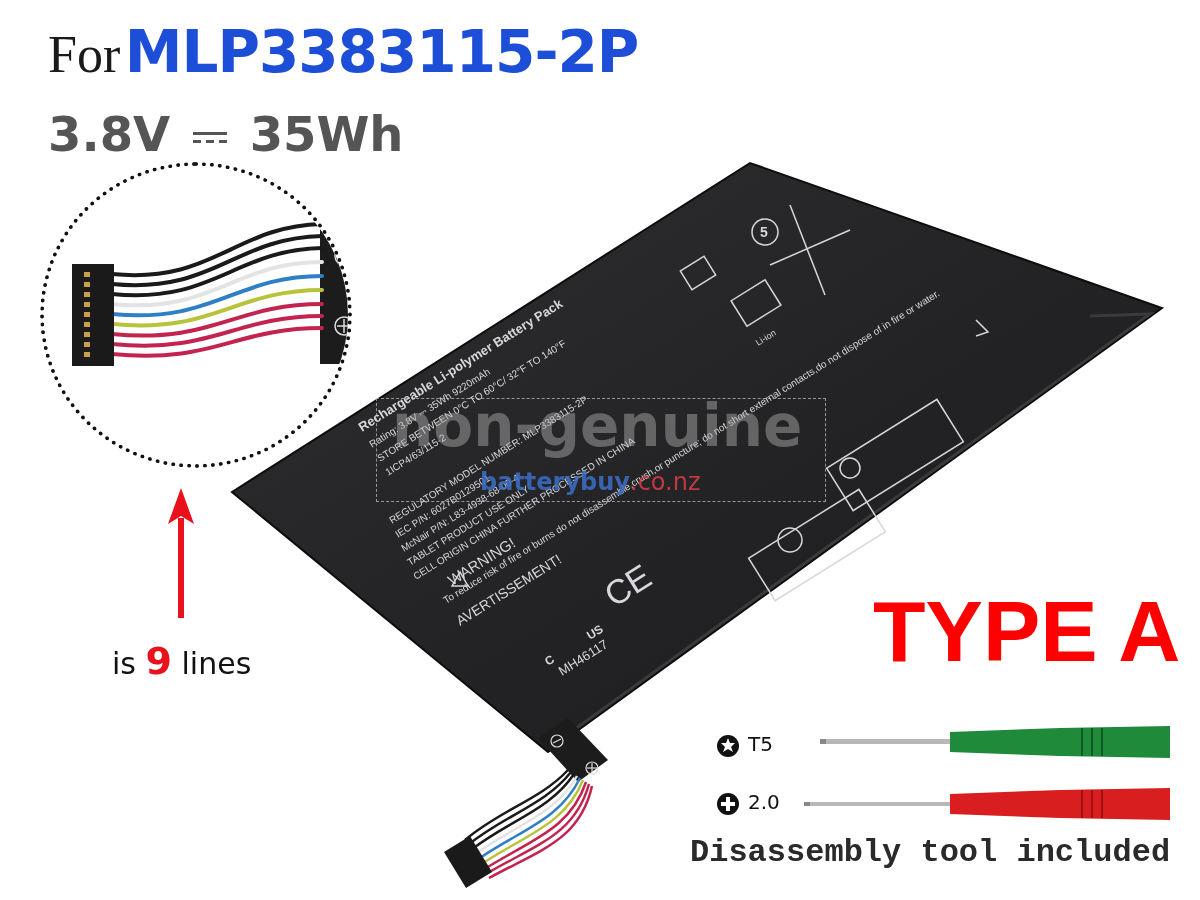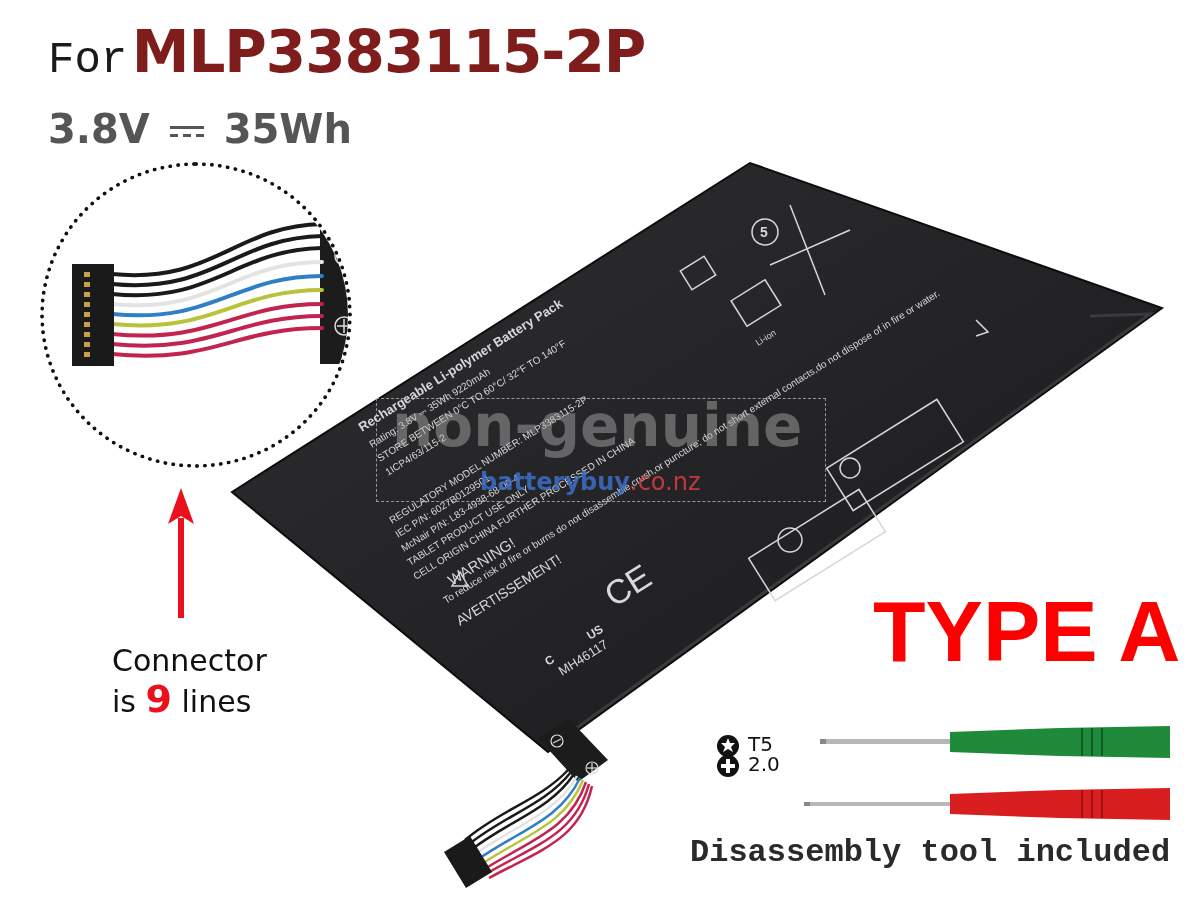--- a/index.html
+++ b/index.html
@@ -1,21 +1,21 @@
 <!DOCTYPE html>
 <html><head>
 <meta charset="utf-8">
 <style>
   html, body { margin: 0; padding: 0; }
   body { width: 1200px; height: 900px; background: #ffffff; position: relative; overflow: hidden; font-family: "Liberation Sans", sans-serif; }
   .abs { position: absolute; }
   .title { left: 48px; top: 18px; white-space: nowrap; color: #111; }
-  .title .for { font-size: 44px; font-family: Liberation Mono, monospace; font-weight: normal; color: #1a1a1a; text-align: center; }
-  .title .model { font-size: 58px; font-weight: 900; font-family: "DejaVu Sans", sans-serif; letter-spacing: -1px; color: #7f1d1d; }
-  .spec { left: 48px; top: 106px; font-size: 40px; font-weight: bold; color: #555555; font-family: "DejaVu Sans", sans-serif; white-space: nowrap; }
+  .title .for { font-size: 52px; font-family: Liberation Serif, serif; font-weight: normal; color: #1a1a1a; text-align: center; }
+  .title .model { font-size: 58px; font-weight: 900; font-family: "DejaVu Sans", sans-serif; letter-spacing: -1px; color: #1d4ed8; }
+  .spec { left: 48px; top: 106px; font-size: 48px; font-weight: bold; color: #555555; font-family: "DejaVu Sans", sans-serif; white-space: nowrap; }
   .spec .dc { display: inline-block; width: 38px; vertical-align: middle; margin: 0 4px; }
   .circle { left: 40px; top: 162px; width: 312px; height: 306px; border-radius: 50%; border: 4px dotted #111; box-sizing: border-box; overflow: hidden; }
   .arrow { left: 168px; top: 488px; }
   .conn-label { left: 112px; top: 642px; font-size: 30px; color: #111; line-height: 38px; font-family: "DejaVu Sans", sans-serif; }
   .conn-label .num { color: #e8111c; font-weight: bold; font-size: 38px; }
   .type-a { left: 848px; top: 582px; font-size: 86px; font-weight: 900; color: #ff0000; font-family: "Liberation Sans", sans-serif; letter-spacing: 0px; margin-left: 25px; }
   .tool-row { left: 716px; white-space: nowrap; font-size: 20px; color: #111; font-family: "DejaVu Sans", sans-serif; text-align: center; }
   .tool-row .ic { display: inline-block; width: 24px; height: 24px; vertical-align: middle; margin-right: 8px; }
   .tool-caption { left: 690px; top: 834px; font-size: 32px; font-weight: bold; color: #2a2a2a; font-family: Liberation Mono, monospace; white-space: nowrap; }
   .wm-box { left: 376px; top: 398px; width: 448px; height: 102px; border: 1px dashed rgba(200,200,200,0.7); }
@@ -79,21 +79,20 @@
     </g>
   </svg>
 </div>
 
 <svg class="abs arrow" width="26" height="130" viewBox="0 0 26 130">
   <rect x="10" y="30" width="6" height="100" fill="#e8111c"></rect>
   <polygon points="13,0 26,36 13,28 0,36" fill="#e8111c"></polygon>
 </svg>
 
 <div class="abs conn-label">
-  <div>Connector</div>
   <div>
     <span>is</span>
     <span class="num">9</span>
     <span>lines</span>
   </div>
 </div>
 
 <svg class="abs" style="left:0;top:0" width="1200" height="900" viewBox="0 0 1200 900">
   <defs>
     <linearGradient id="bg" x1="0" y1="0" x2="1" y2="1">
@@ -178,21 +177,21 @@
   <rect x="4" y="17" width="130" height="5" fill="#b8b8b8"></rect>
   <rect x="0" y="17" width="6" height="5" fill="#888"></rect>
   <path d="M130 10 L 240 6 L 350 4 L 350 36 L 240 34 L 130 30 Z" fill="#1f8a3a"></path>
   <g stroke="#0f5a22" stroke-width="2">
       <line x1="262" y1="6" x2="262" y2="34"></line>
       <line x1="272" y1="6" x2="272" y2="34"></line>
       <line x1="282" y1="6" x2="282" y2="34"></line>
     </g>
 </svg>
 
-<div class="abs tool-row" style="top:752px">
+<div class="abs tool-row" style="top:790px">
   <svg class="ic" viewBox="0 0 24 24">
     <circle cx="12" cy="12" r="11" fill="#111"></circle>
     <rect x="10" y="5" width="4" height="14" fill="#fff"></rect>
     <rect x="5" y="10" width="14" height="4" fill="#fff"></rect>
   </svg><span>2.0</span>
 </div>
 <svg class="abs" style="left:804px;top:784px" width="368" height="40" viewBox="0 0 368 40">
   <rect x="4" y="18" width="146" height="4" fill="#b8b8b8"></rect>
   <rect x="0" y="18" width="6" height="4" fill="#888"></rect>
   <path d="M146 10 L 256 6 L 366 4 L 366 36 L 256 34 L 146 30 Z" fill="#d81e1e"></path>

